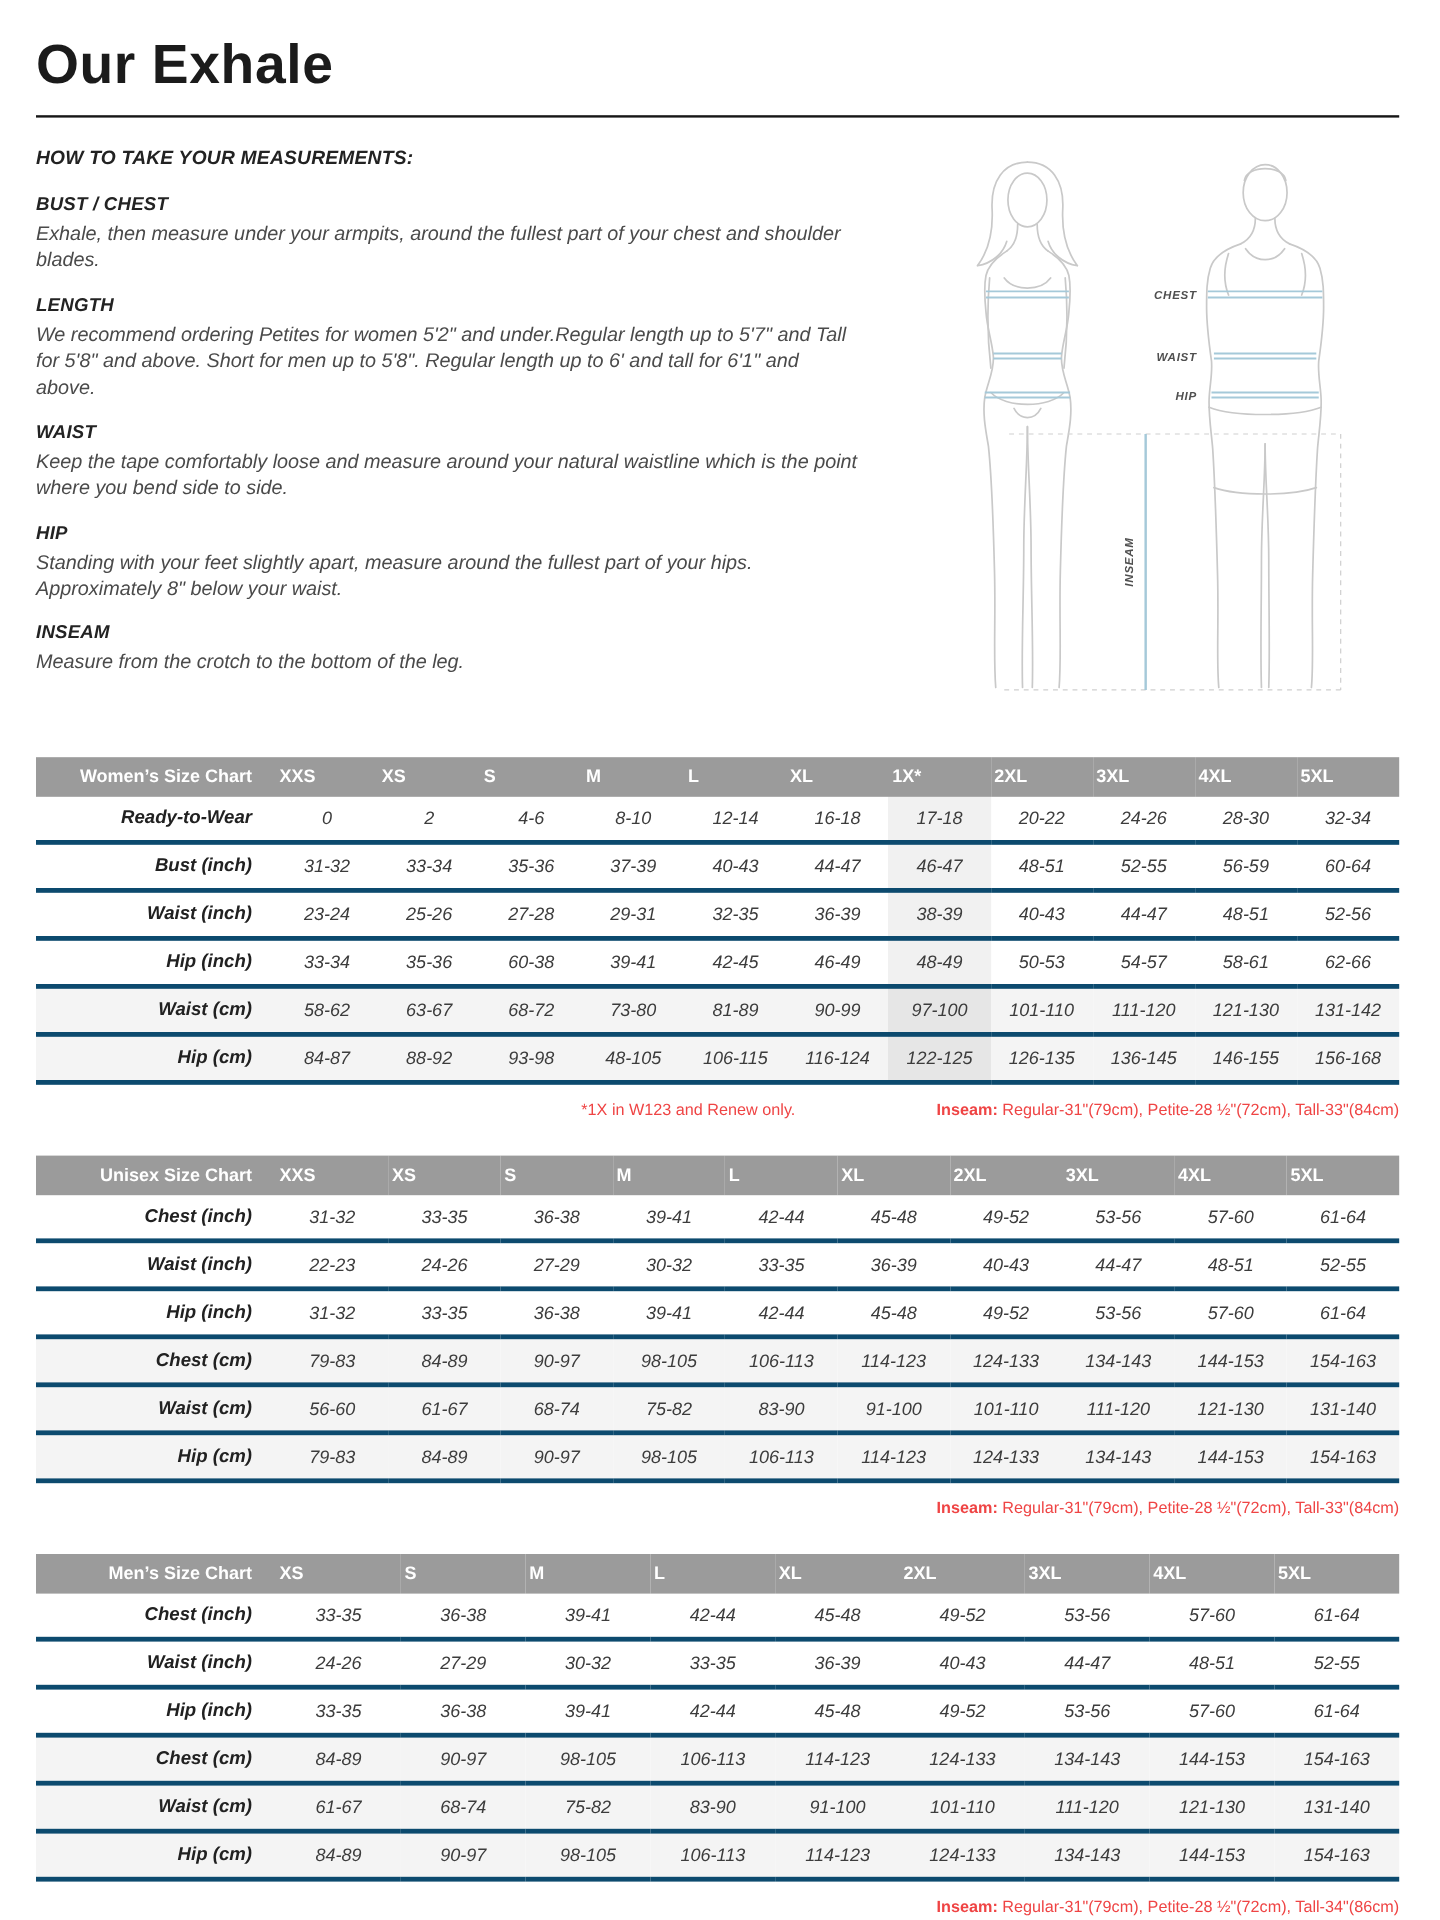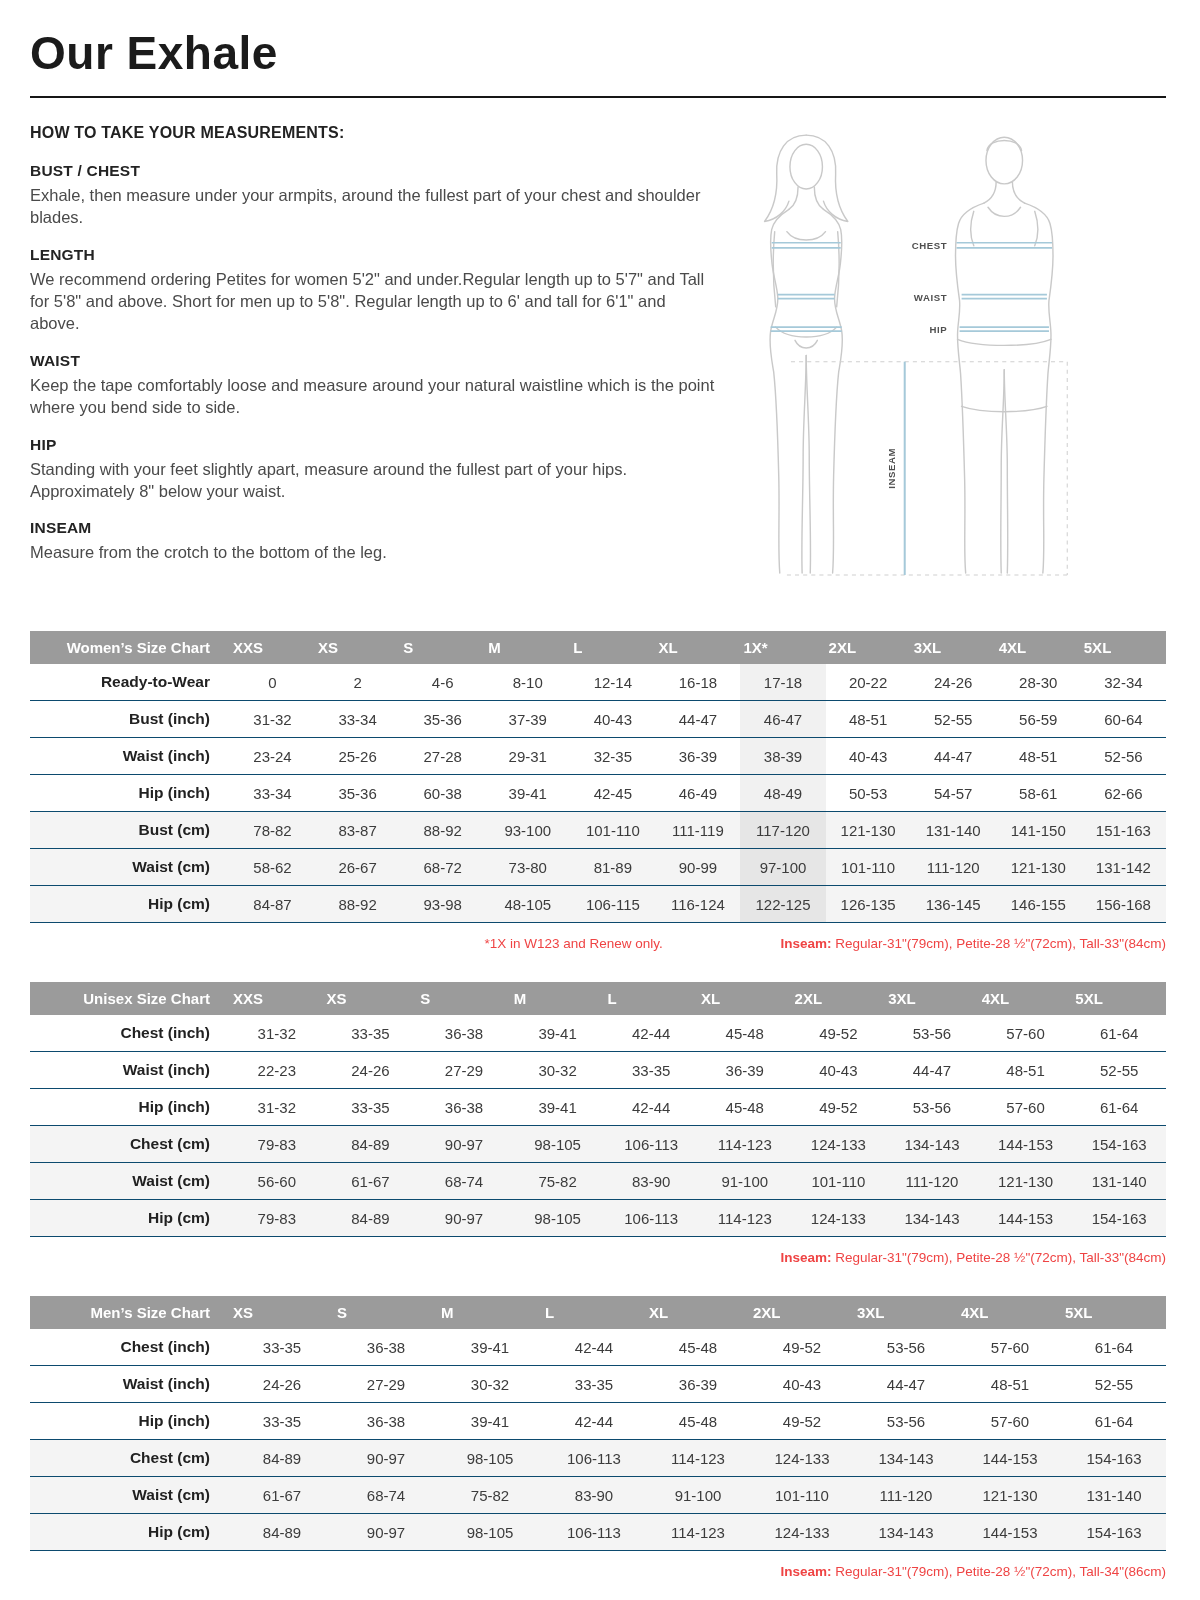--- a/index.html
+++ b/index.html
@@ -6,21 +6,21 @@
   html, body { background:#ffffff; }
   body {
     width:1200px; min-height:1600px; margin:0 auto;
     font-family:"Liberation Sans", sans-serif;
     color:#454545;
     padding:26px 34px 24px 30px;
   }
   .page-title { font-size:46px; font-weight:800; color:#1b1b1b; letter-spacing:0.5px; }
   .title-rule { border:none; border-bottom:2px solid #161616; margin-top:16px; margin-bottom:26px; }
 
-  .top-section { display:flex; align-items:flex-start; }
+  .top-section { display:flex; justify-content:space-between; align-items:flex-start;font-style:italic; }
   .instructions { max-width:700px; padding-right:12px; }
   .instructions-heading { font-size:16px; font-weight:700; color:#222; letter-spacing:0.2px; margin-bottom:20px; }
   .measure-section { margin-bottom:17px; }
   .measure-section h3 { font-size:15.5px; font-weight:700; color:#232323; letter-spacing:0.2px; margin-bottom:5px; }
   .measure-section p { font-size:16.5px; line-height:1.33; color:#4a4a4a; }
 
   .diagram { width:386px; flex:0 0 auto; margin-top:2px; }
   .diagram svg { width:100%; height:auto; display:block; }
   .fig { stroke:#c9c9c9; fill:none; stroke-width:1.4; stroke-linecap:round; stroke-linejoin:round; }
   .band { stroke:var(--accent-blue, #a5c9d9); stroke-width:1.6; fill:none; }
@@ -28,21 +28,21 @@
   .inseam-line { stroke:var(--accent-blue, #a5c9d9); stroke-width:2; }
   .diag-label { font-family:"Liberation Sans", sans-serif; font-size:9.5px; font-weight:bold; fill:#4f4f4f; letter-spacing:0.6px; }
 
   .size-table { width:100%; border-collapse:collapse; table-layout:fixed; margin-top:28px; }
   .size-table th:first-child { width:200px; }
   .size-table thead th {
     background:var(--header-gray, #9b9b9b); color:#ffffff;
     font-size:15px; font-weight:700; text-align:left; padding:8px 3px;
   }
   .size-table thead th.tbl-title { text-align:right; padding-right:20px; }
-  .size-table tbody tr { border-bottom:1px solid #0c4a6e; }
+  .size-table tbody tr { border-bottom:4px solid #0c4a6e;font-style:italic; }
   .size-table tbody tr.shaded { background:#f4f4f4; }
   .size-table tbody th.row-label {
     text-align:right; padding:9px 20px 9px 4px;
     font-size:15.5px; font-weight:700; color:#212121;
   }
   .size-table td { text-align:center; font-size:15px; color:#3c3c3c; padding:9px 2px; }
   .size-table td.hl { background:rgba(0,0,0,0.055); }
 
   .footnote-row { position:relative; margin-top:13px; height:18px; font-size:13.5px; color:#ef4444; }
   .fn-center { position:absolute; left:40%; white-space:nowrap; }
@@ -204,37 +204,23 @@
         <td>39-41</td>
         <td>42-45</td>
         <td>46-49</td>
         <td class="hl">48-49</td>
         <td>50-53</td>
         <td>54-57</td>
         <td>58-61</td>
         <td>62-66</td>
       </tr>
       <tr class="shaded">
-        <th class="row-label">Bust (cm)</th>
-        <td>78-82</td>
-        <td>83-87</td>
-        <td>88-92</td>
-        <td>93-100</td>
-        <td>101-110</td>
-        <td>111-119</td>
-        <td class="hl">117-120</td>
-        <td>121-130</td>
-        <td>131-140</td>
-        <td>141-150</td>
-        <td>151-163</td>
-      </tr>
-      <tr class="shaded">
         <th class="row-label">Waist (cm)</th>
         <td>58-62</td>
-        <td>26-67</td>
+        <td>63-67</td>
         <td>68-72</td>
         <td>73-80</td>
         <td>81-89</td>
         <td>90-99</td>
         <td class="hl">97-100</td>
         <td>101-110</td>
         <td>111-120</td>
         <td>121-130</td>
         <td>131-142</td>
       </tr>

